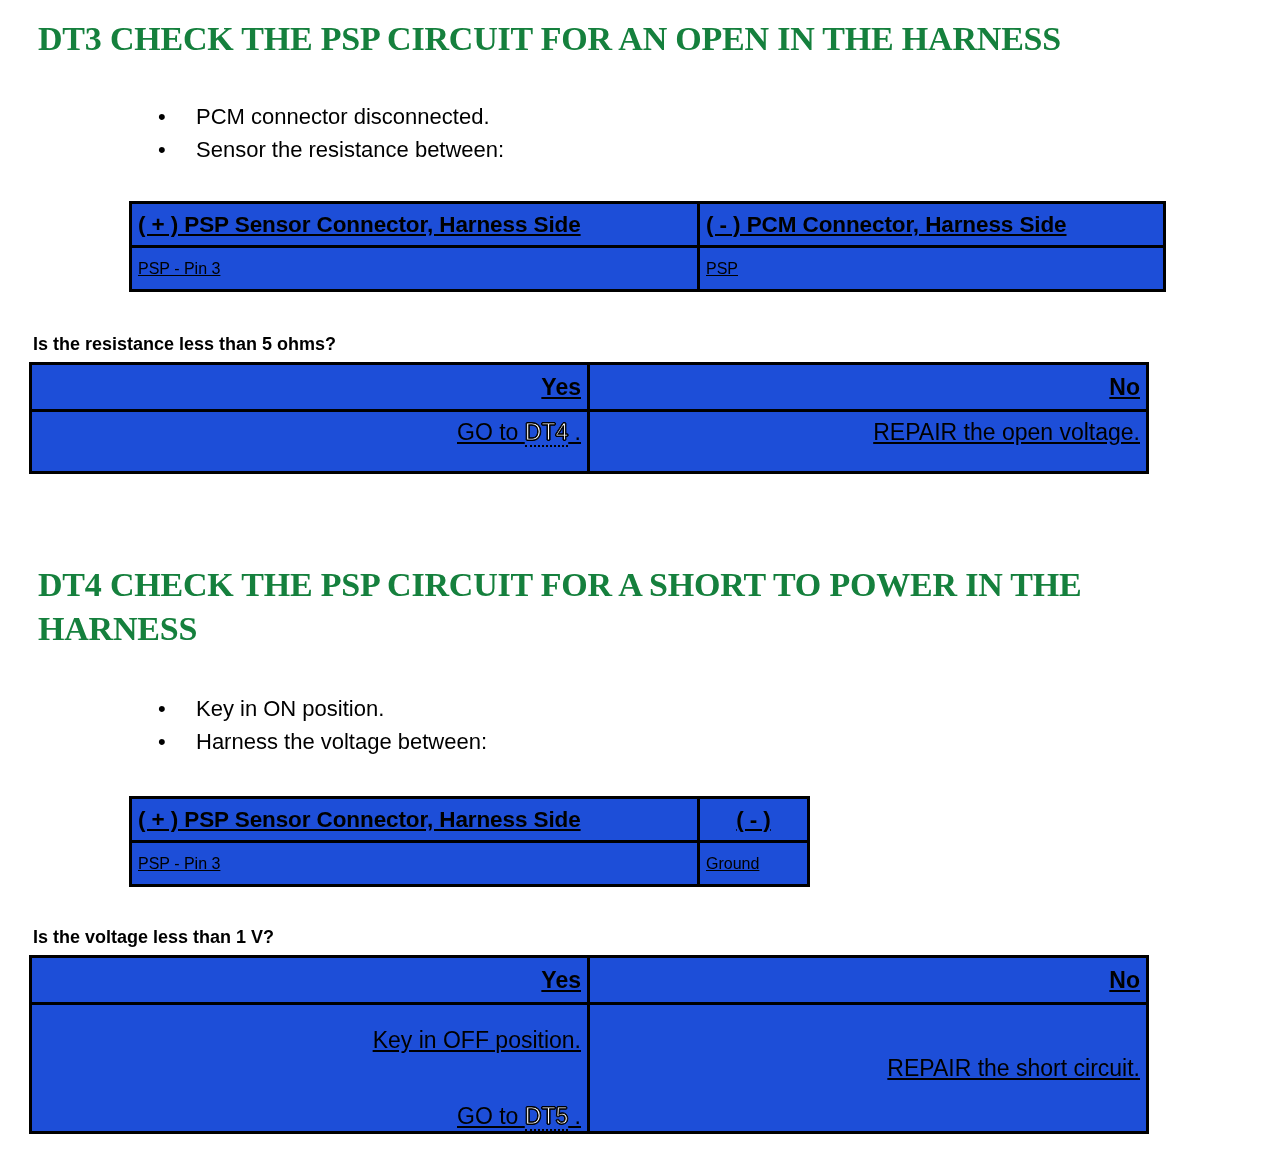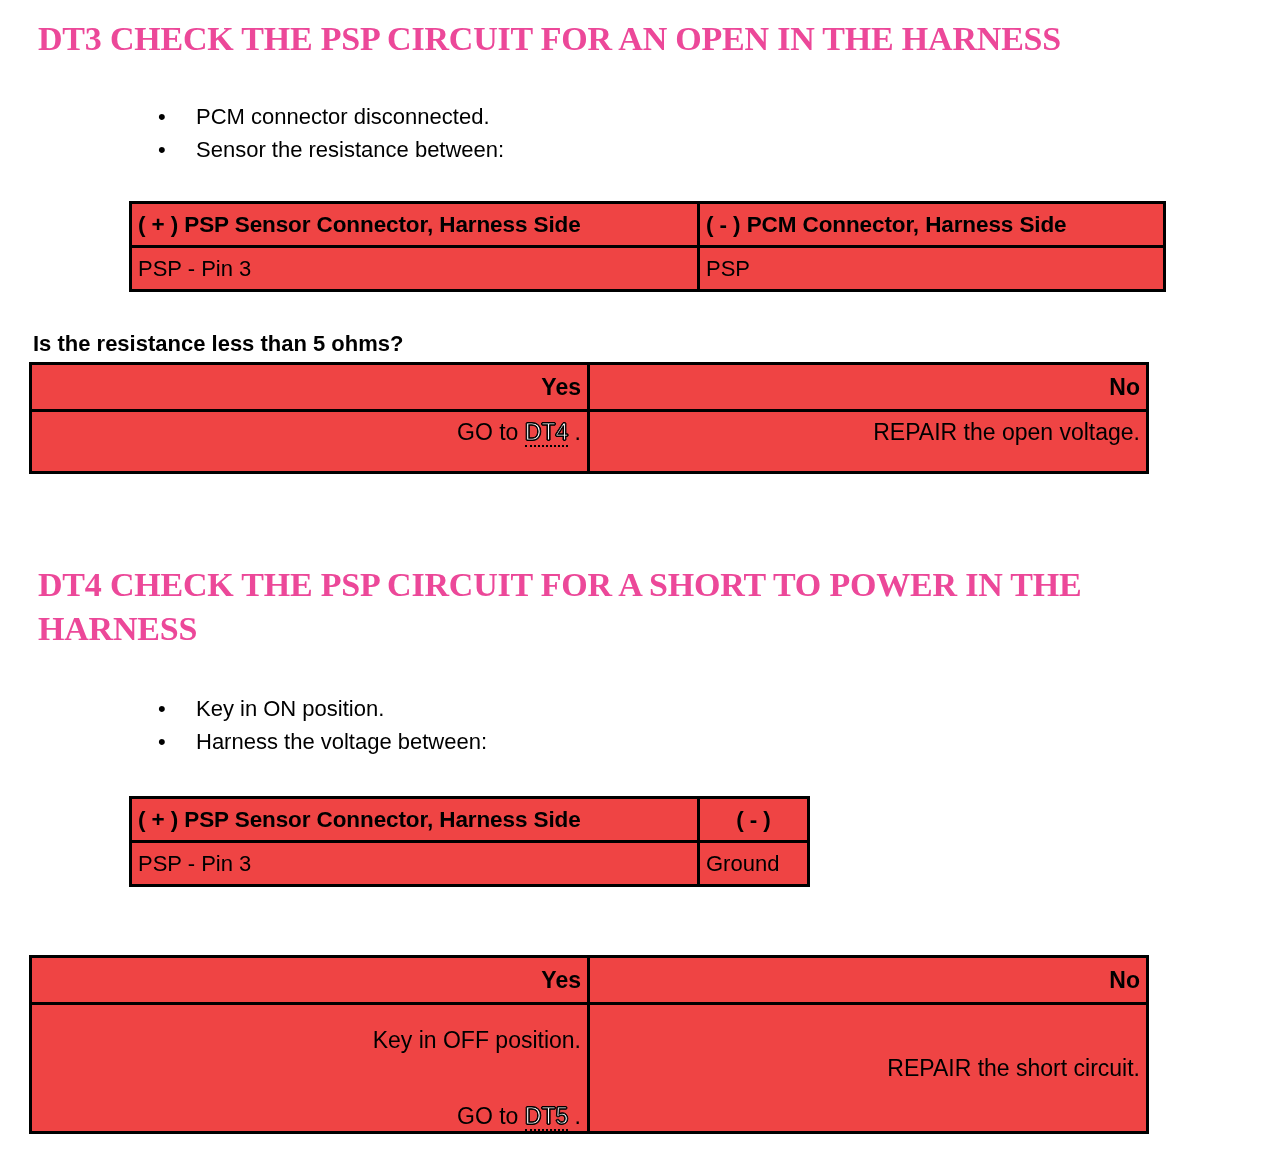--- a/index.html
+++ b/index.html
@@ -24,21 +24,21 @@
   }
 
   
   .section-heading {
     position: absolute;
     font-family: "Liberation Serif", serif;
     font-weight: bold;
     font-size: 34px;
     line-height: 44px;
     letter-spacing: -0.2px;
-    color: #ec4899;
+    color: #15803d;
     white-space: normal;
   }
   #heading-dt3 {
     left: 38px;
     top: 17px;
     width: 1200px;
   }
   #heading-dt4 {
     left: 38px;
     top: 563px;
@@ -69,33 +69,34 @@
     line-height: 33px;
   }
   #bullets-dt3 { left: 148px; top: 100px; }
   #bullets-dt4 { left: 148px; top: 692px; }
 
   
   .doc-table {
     position: absolute;
     border-collapse: collapse;
     table-layout: fixed;
-    background: #ef4444;
+    background: #1d4ed8;
+    text-decoration: underline;
   }
   .doc-table td {
     border: 3px solid #000;
     padding: 0 6px;
     vertical-align: middle;
     font-family: "Liberation Sans", sans-serif;
     color: #000;
   }
 
   
   .measure-table td {
-    font-size: 22px;
+    font-size: 16px;
     height: 41px;
   }
   .measure-table td.hdr {
     font-weight: bold;
     font-size: 22.5px;
     letter-spacing: -0.1px;
   }
   .measure-table td.val {
     font-weight: normal;
   }
@@ -139,21 +140,21 @@
     top: 955px;
     width: 1117px;
   }
   #table-dt4-decision td.yn-body { height: 112px; }
 
   
   .question-label {
     position: absolute;
     font-family: "Liberation Sans", sans-serif;
     font-weight: bold;
-    font-size: 22px;
+    font-size: 18px;
     line-height: 28px;
     color: #000;
     white-space: nowrap;
   }
   #question-dt3 { left: 33px; top: 330px; }
   #question-dt4 { left: 33px; top: 923px; }
 
   
   .xref {
     display: inline-block;
@@ -260,20 +261,21 @@
         <td class="hdr">( + ) PSP Sensor Connector, Harness Side</td>
         <td class="hdr ctr">( - )</td>
       </tr>
       <tr>
         <td class="val">PSP - Pin 3</td>
         <td class="val">Ground</td>
       </tr>
     </tbody>
   </table>
 
+  <div class="question-label" id="question-dt4">Is the voltage less than 1 V?</div>
 
   <table class="doc-table decision-table" id="table-dt4-decision">
     <colgroup>
         <col style="width:558px">
         <col style="width:559px">
       </colgroup>
     <tbody>
       <tr>
         <td class="yn-head">Yes</td>
         <td class="yn-head">No</td>

